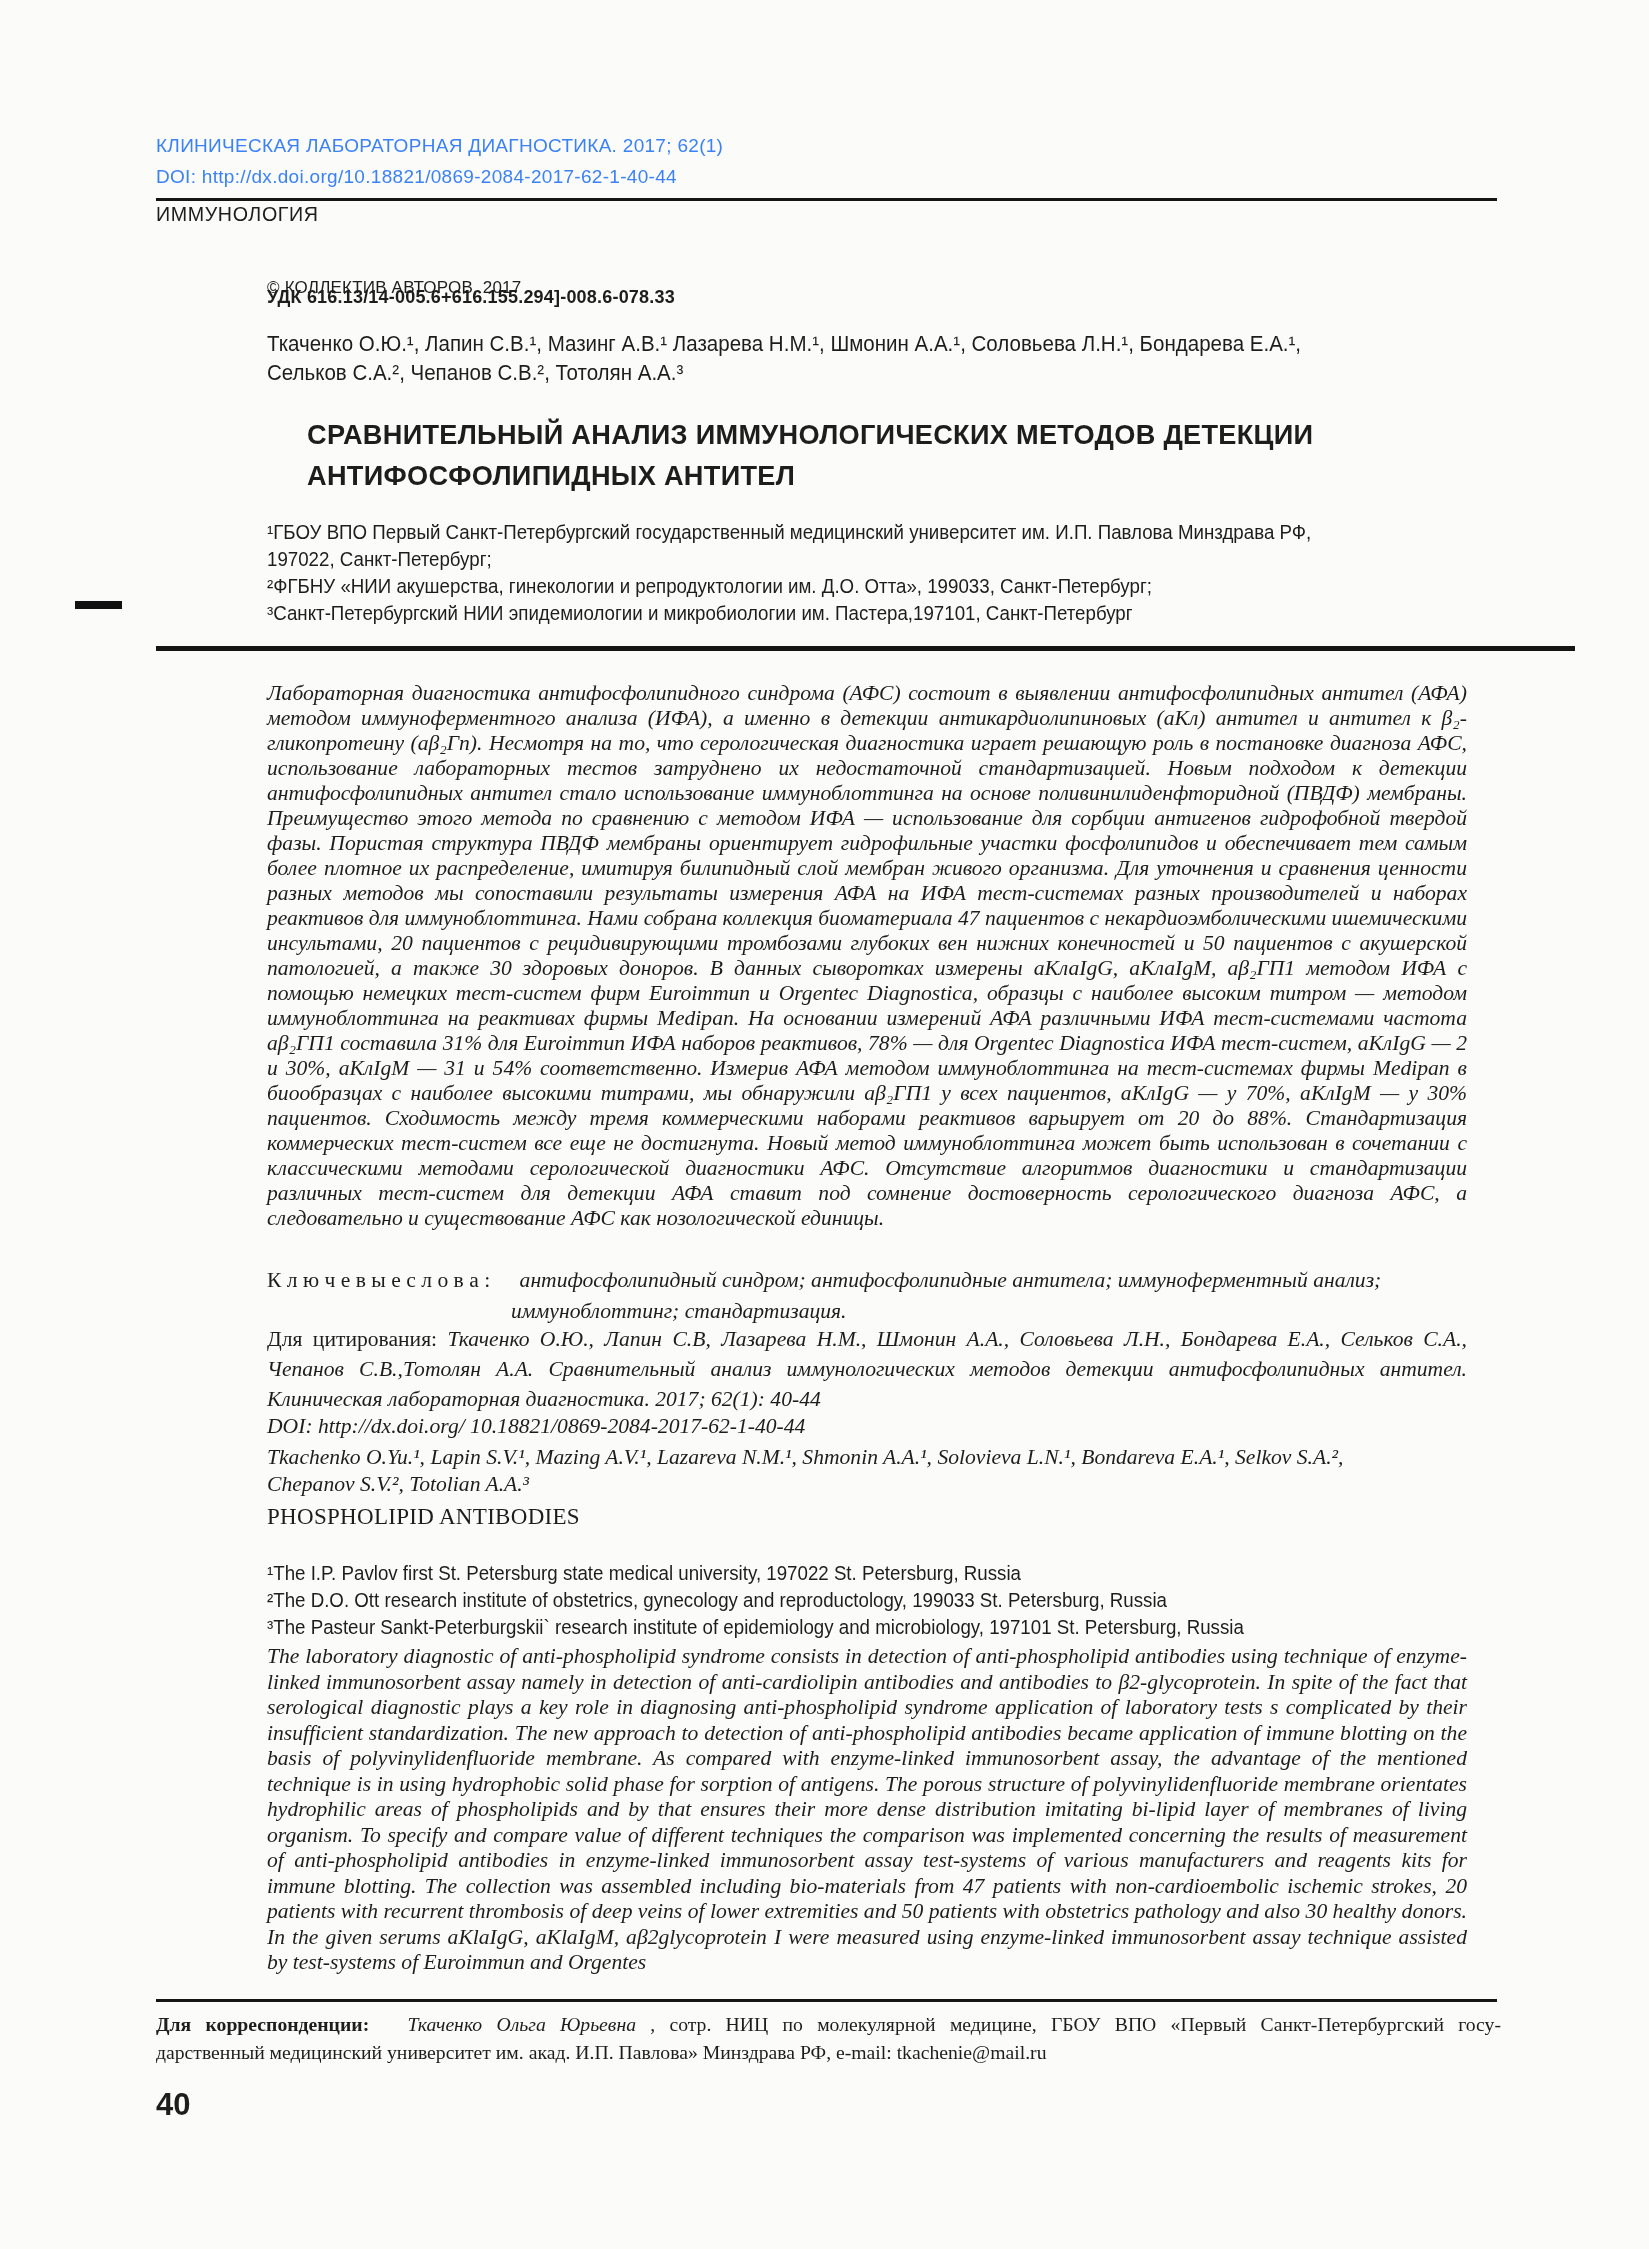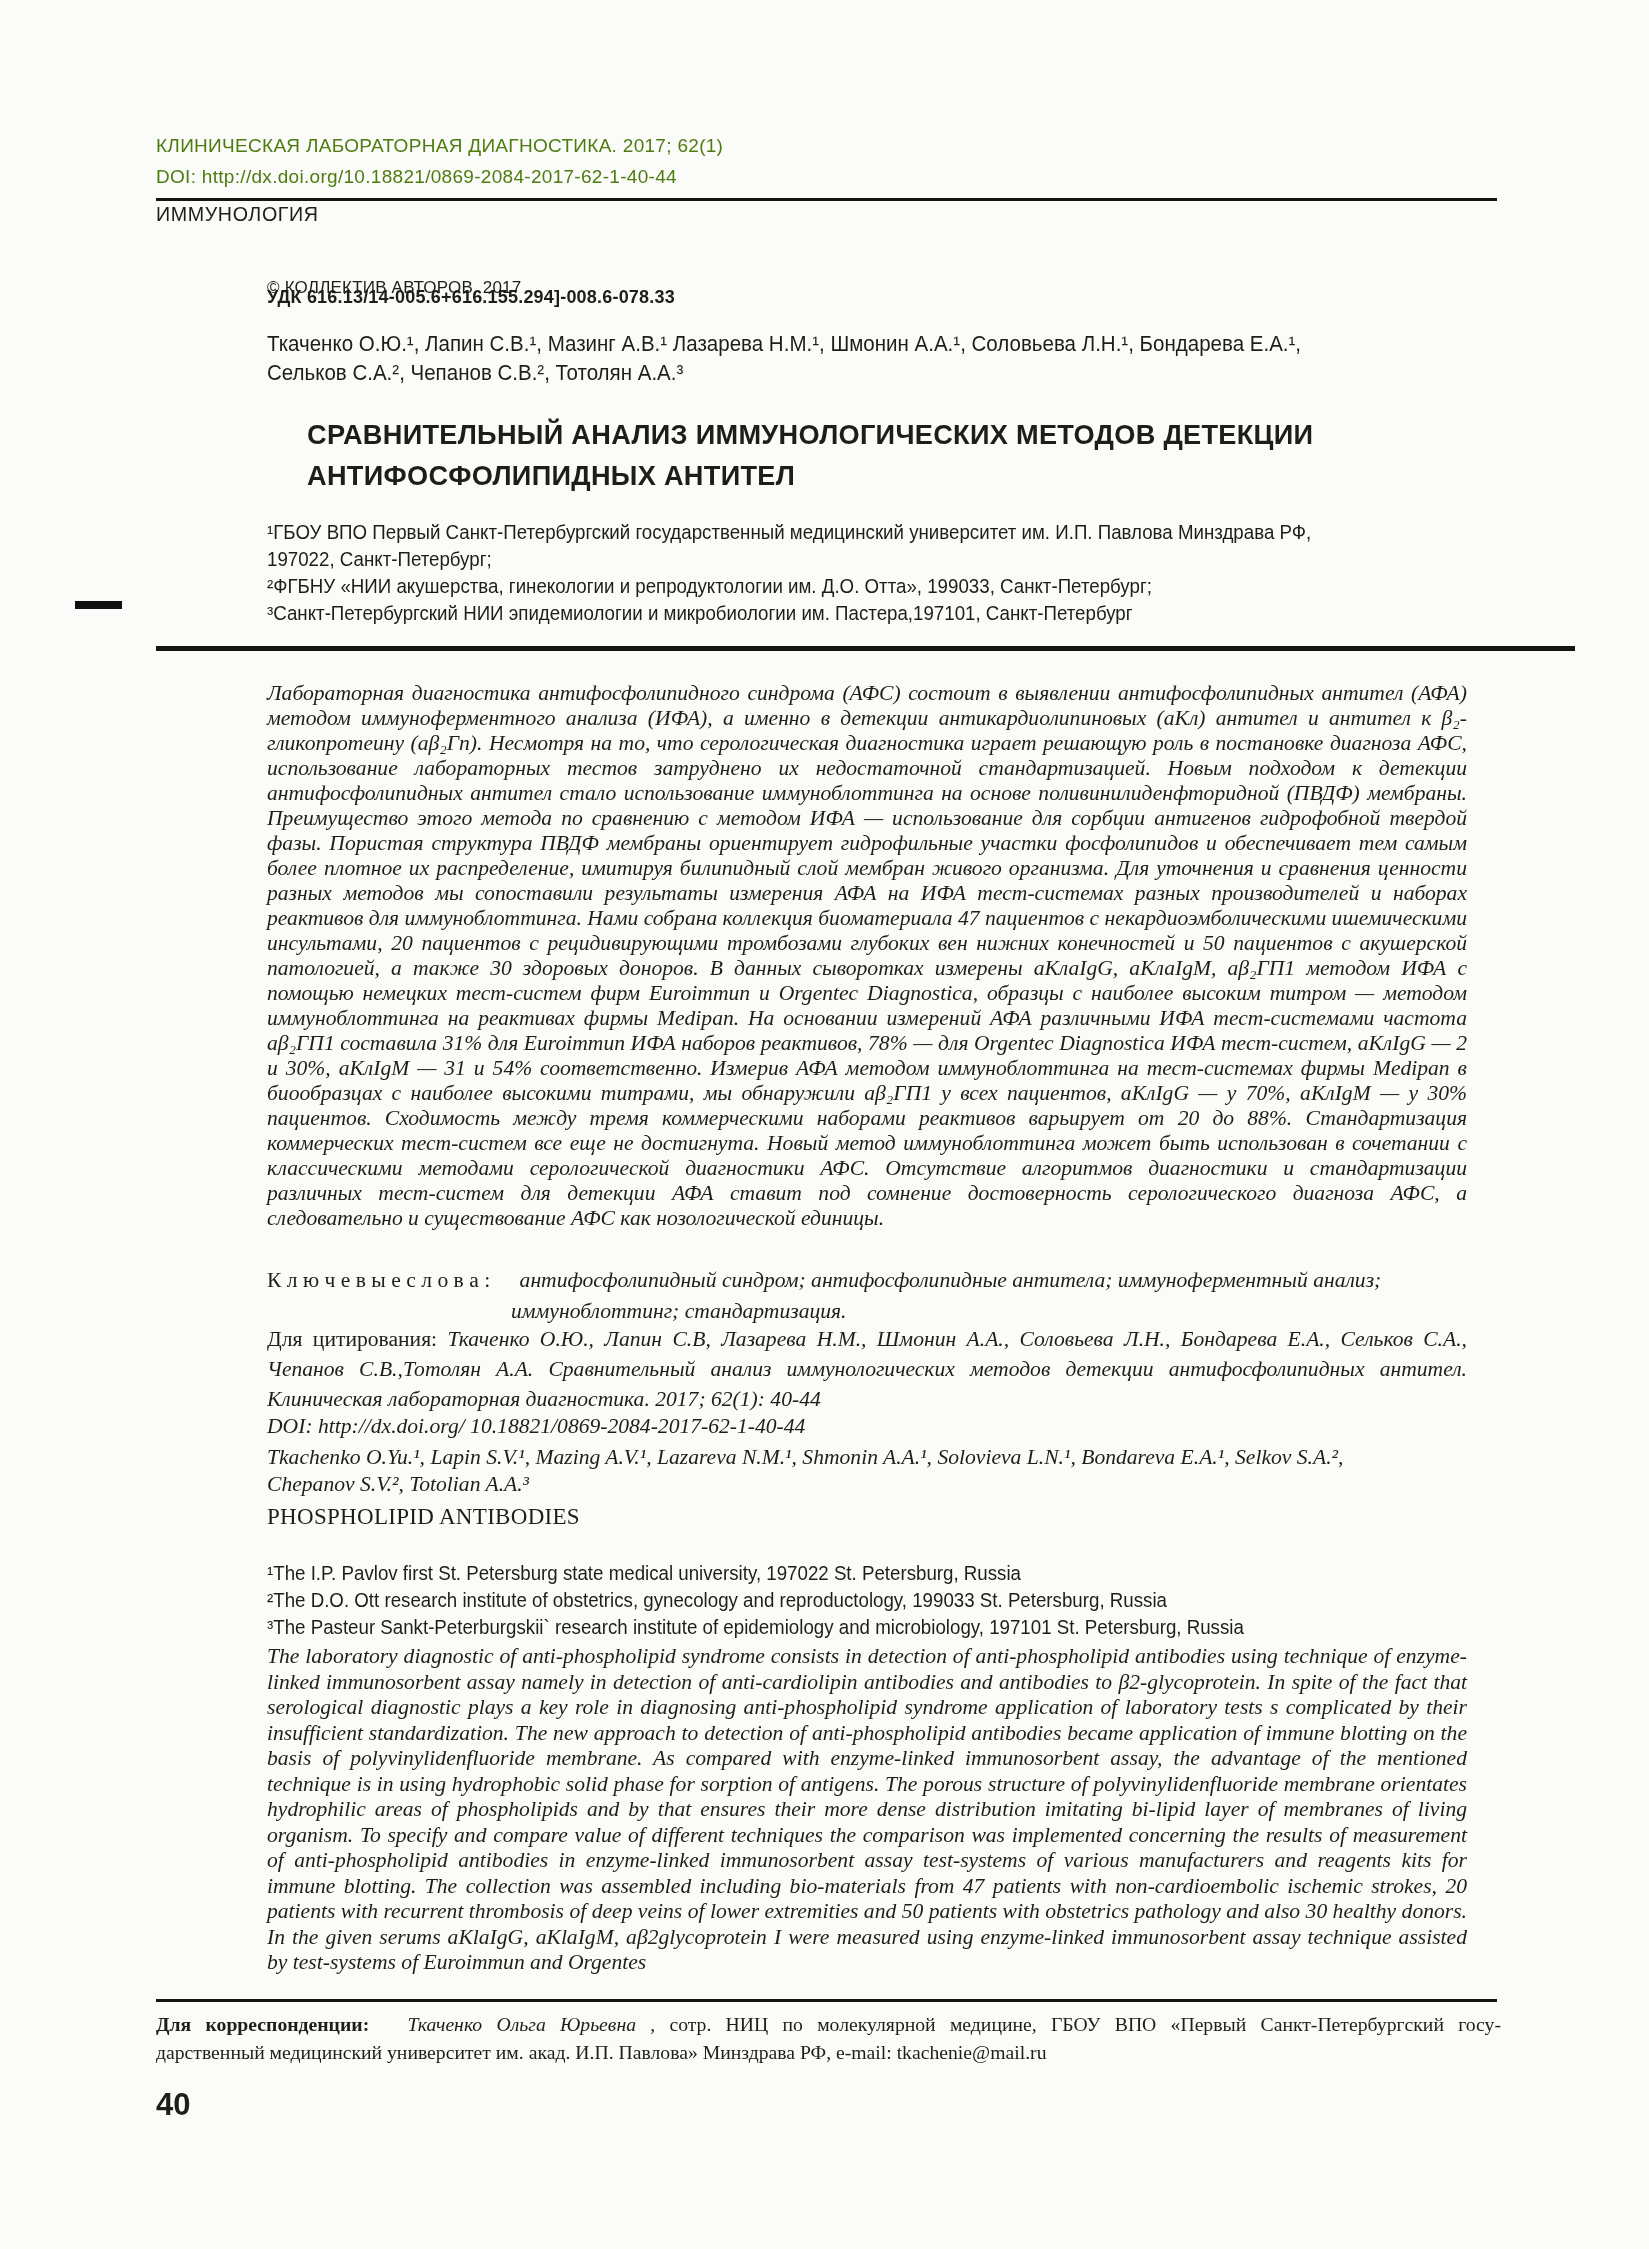--- a/index.html
+++ b/index.html
@@ -14,21 +14,21 @@
     overflow:hidden;
   }
   .sans { font-family:"Liberation Sans","DejaVu Sans",sans-serif; }
   .abs { position:absolute; }
   .nowrap { white-space:nowrap; }
   .fit { transform:scaleX(0.95); transform-origin:0 50%; }
   .fit97 { transform:scaleX(0.97); transform-origin:0 50%; }
 
   .scan-artifact { left:75px; top:601px; width:47px; height:8.3px; background:#111; }
 
-  .jheader { left:156px; top:130px; font-size:19px; line-height:31px; letter-spacing:0.3px; color:#4d7c0f; }
+  .jheader { left:156px; top:130px; font-size:19px; line-height:31px; letter-spacing:0.3px; color:#3b82f6; }
   .rule-top { left:156px; top:198px; width:1341px; height:3.2px; background:#151513; }
   .section-label { left:156px; top:203px; font-size:19.7px; letter-spacing:0.6px; }
 
   .copyright { left:267px; top:268px; font-size:17px; letter-spacing:0.2px;margin-top:10px; }
   .udc { left:267px; top:287px; font-size:18px; font-weight:bold; letter-spacing:0.2px; }
 
   .authors-ru { left:267px; top:329px; font-size:21.6px; line-height:29px; }
   .title-ru { left:267px; top:414px; font-size:28px; font-weight:bold; line-height:41px; letter-spacing:0.3px;margin-left:40px; }
   .affils-ru { left:267px; top:519px; font-size:19.7px; line-height:27px; }
 

